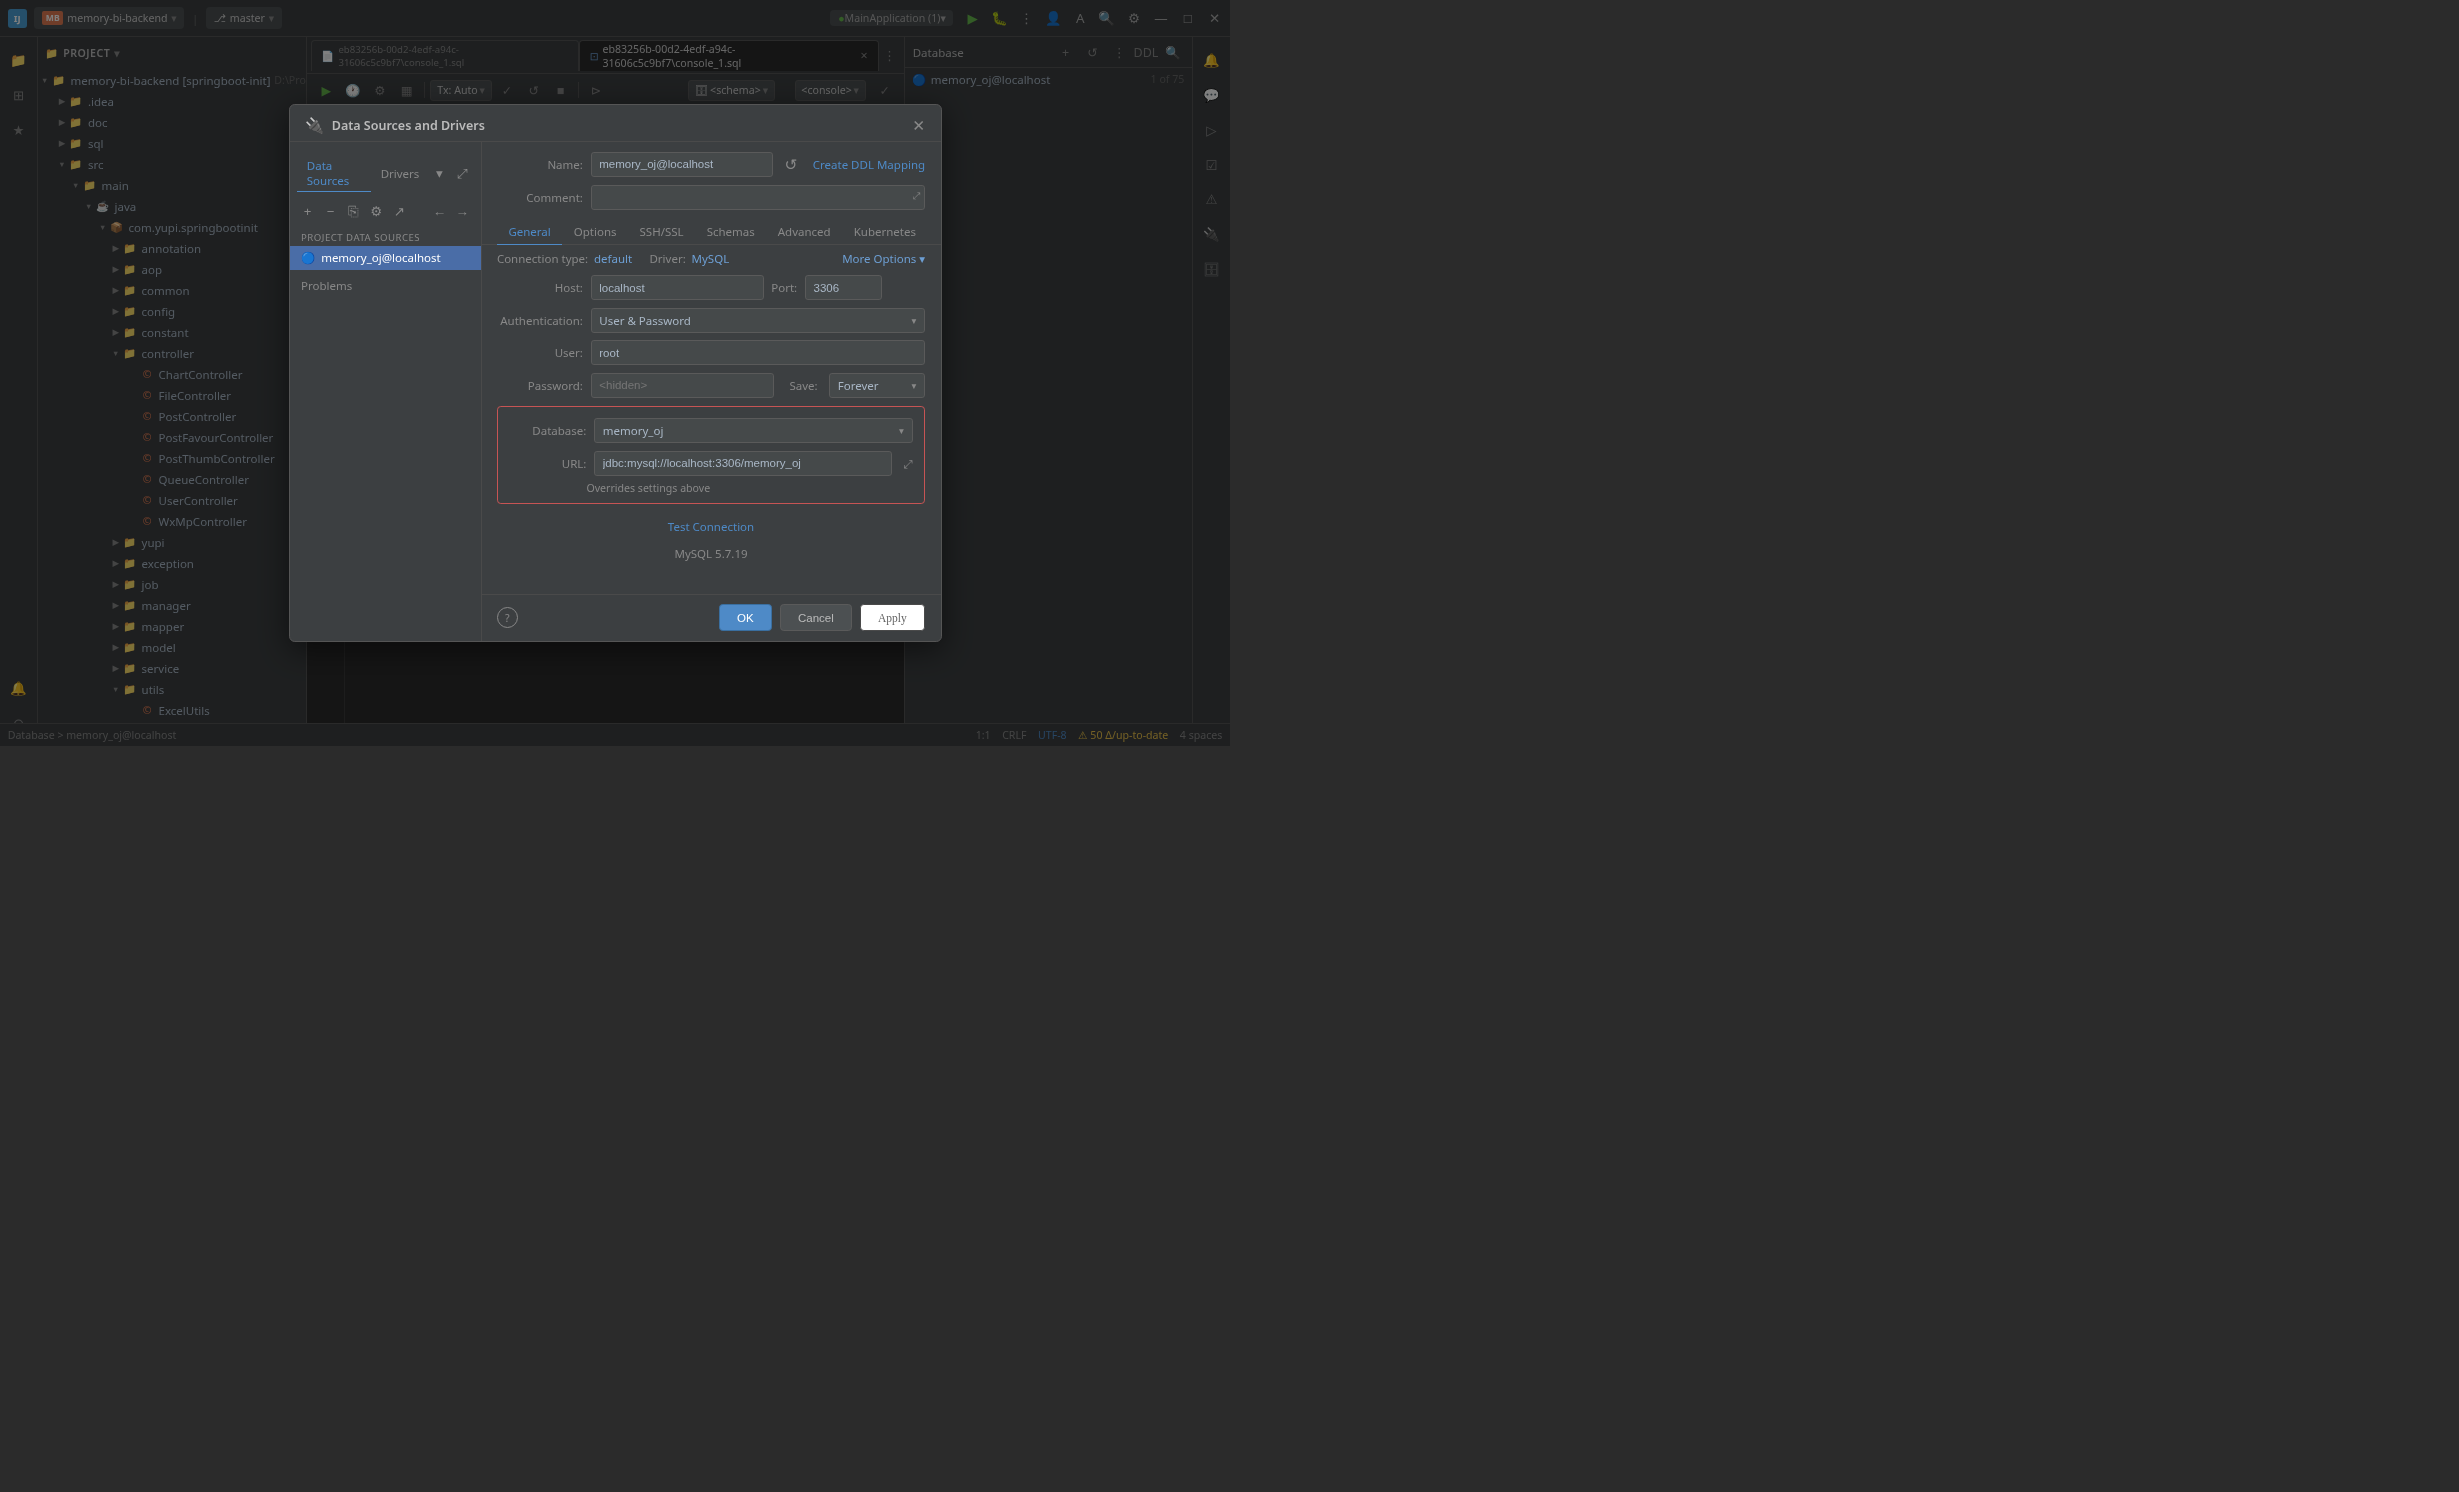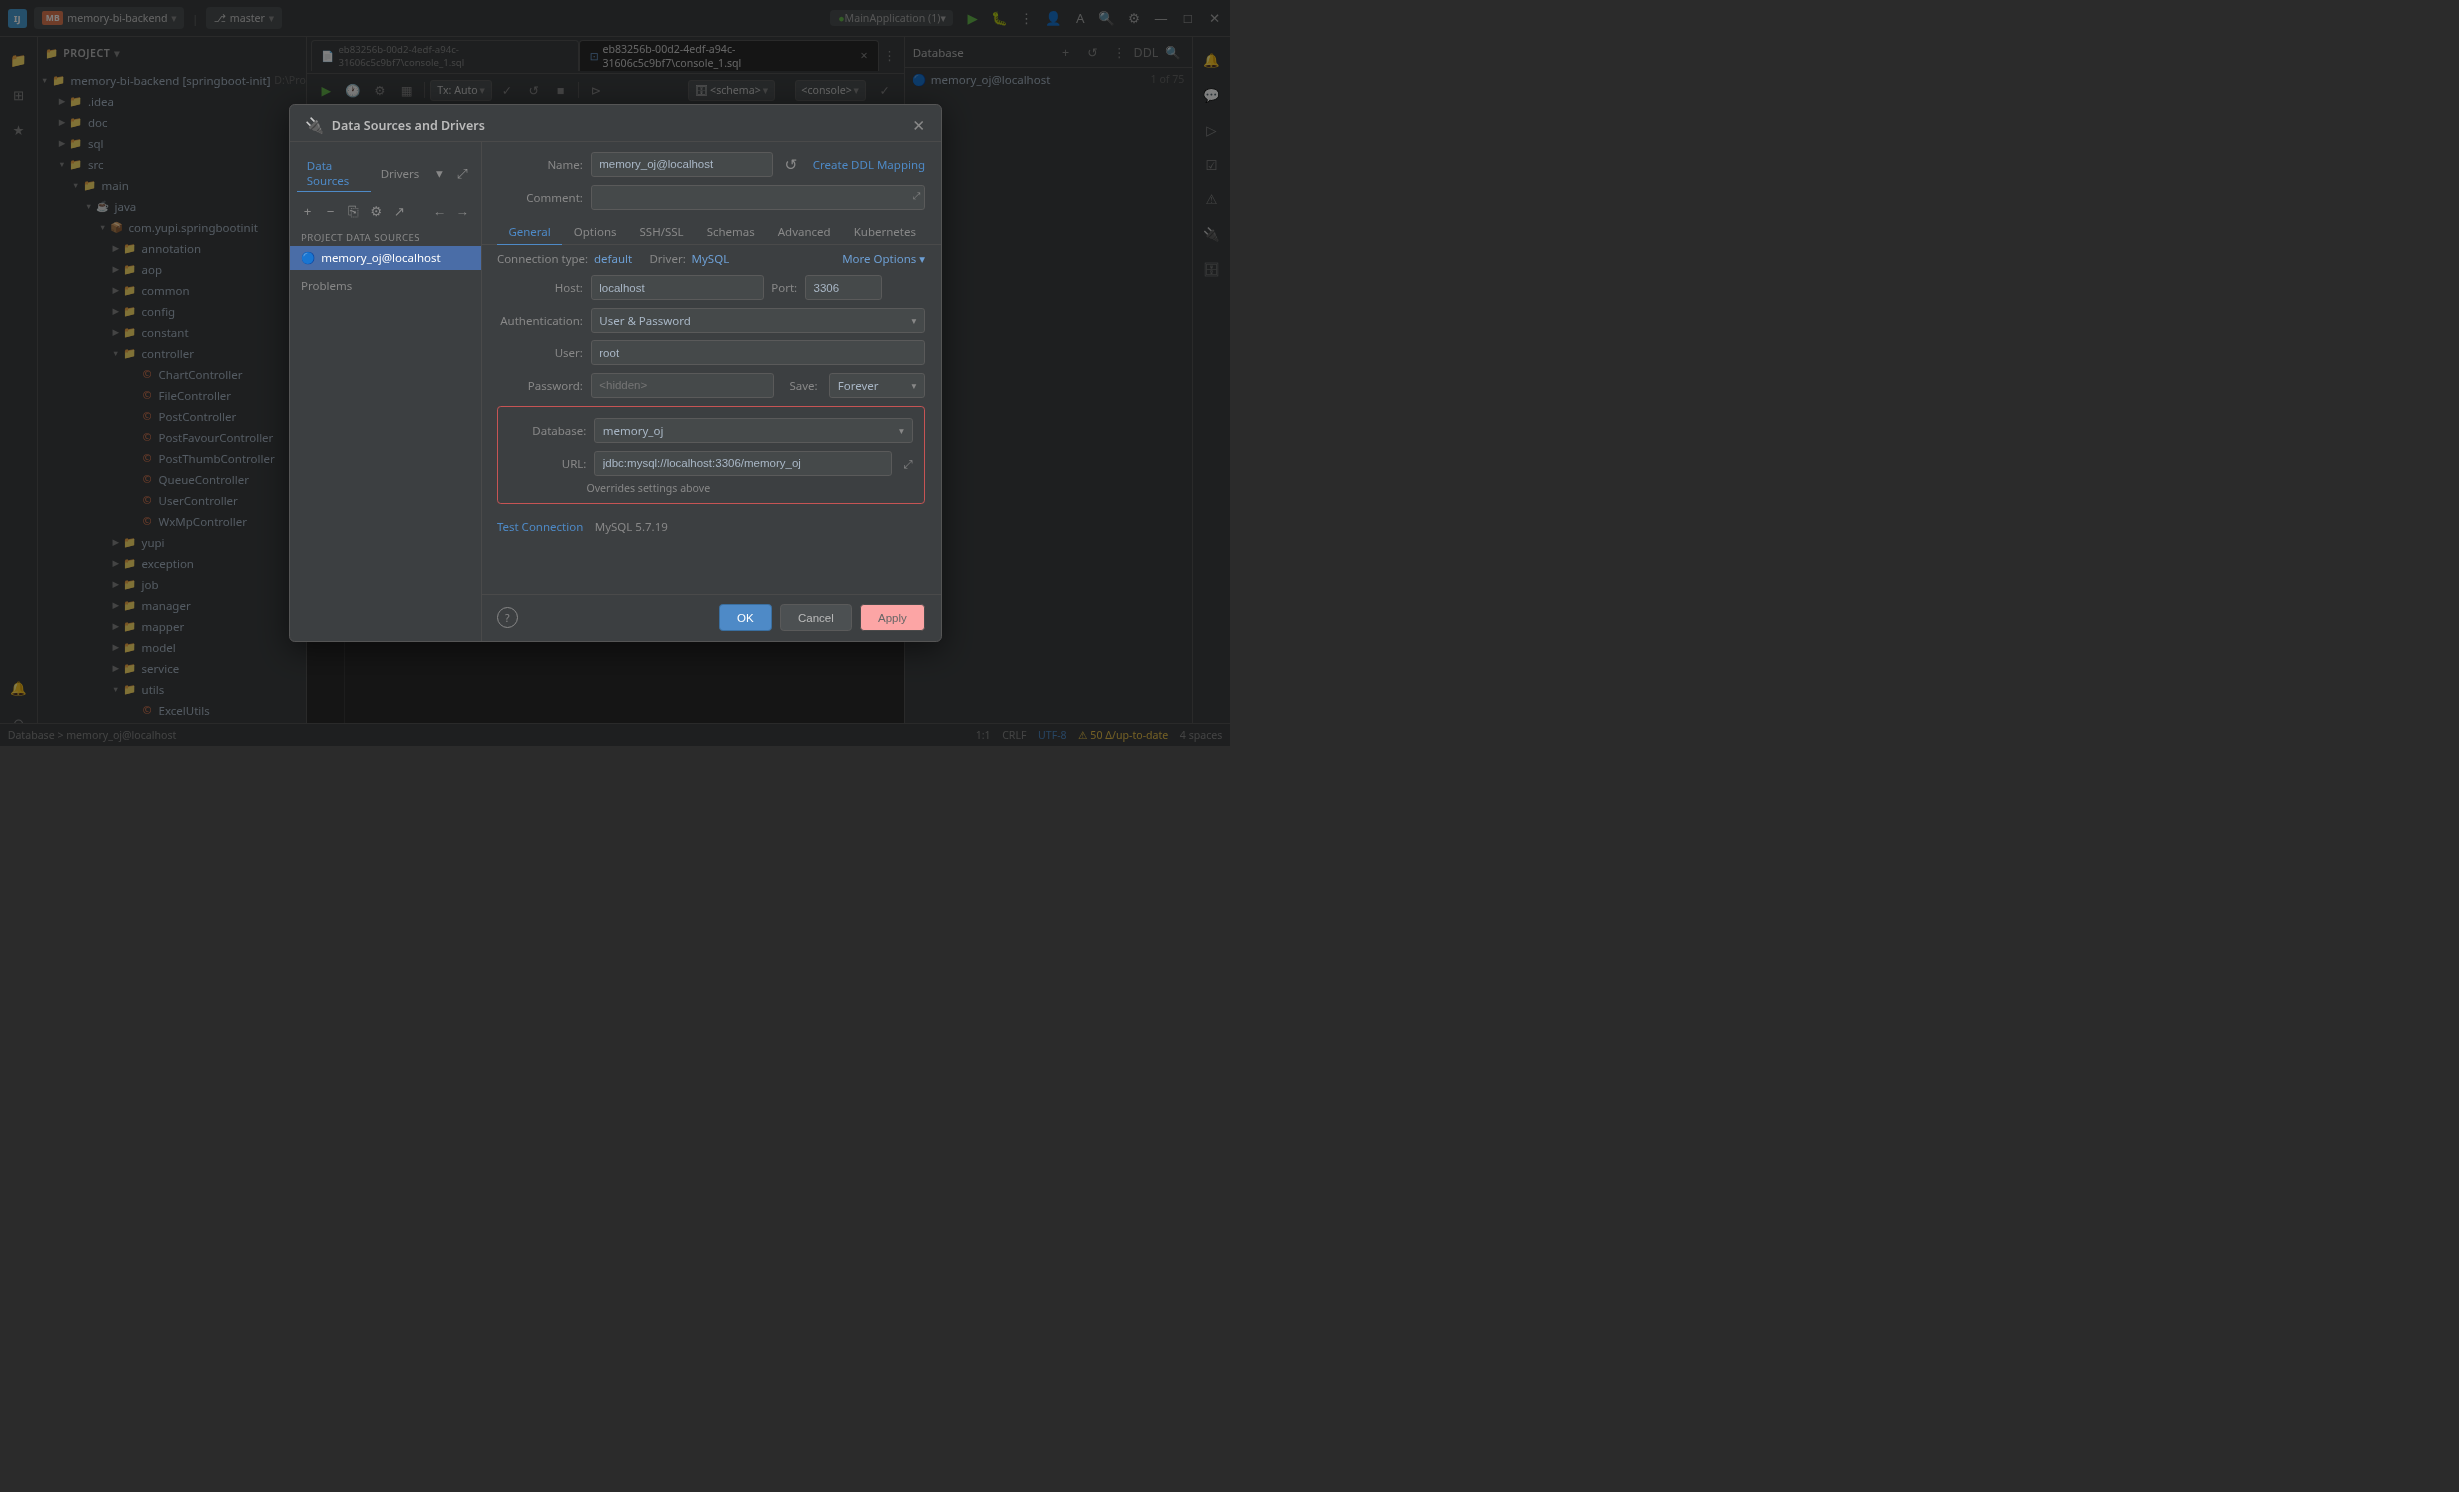--- a/index.html
+++ b/index.html
@@ -430,20 +430,21 @@
     }
     .expand-icon { color: #888; font-size: 9.6px; }
     .url-expand { color: #888; cursor: pointer; }
     .overrides-text { font-size: 10.6px; color: #888; padding-left: 11.5px; margin-left: 77px; padding-top: 1.9px; }
 
     
     .test-conn-row {
       display: flex; align-items: center;
       padding: 11.5px 15.4px;
       gap: 11.5px;
+      flex-direction: column;
     }
     .test-conn-link { color: #4e8ac7; cursor: pointer; font-size: 11.5px; }
     .test-conn-result { color: #888; font-size: 11.5px; }
 
     
     .modal-footer {
       display: flex; align-items: center;
       padding: 9.6px 15.4px;
       border-top: 1px solid #4a4a4a;
       gap: 7.7px;
@@ -461,21 +462,21 @@
       padding: 4.8px 17.3px;
       border-radius: 3.8px;
       font-size: 11.5px;
       cursor: pointer;
       border: 1px solid transparent;
       height: 27px;
       display: flex; align-items: center;
     }
     .btn-primary { background: #4e8ac7; color: #fff; border-color: #3a6fa0; }
     .btn-secondary { background: #4c5052; color: #bbb; border-color: #5a5a5a; }
-    .btn-disabled { background: #fca5a5; color: #666; border-color: #4a4a4a; cursor: default; }
+    .btn-disabled { background: #ffffff; color: #666; border-color: #4a4a4a; cursor: default; font-family: Liberation Serif, serif; }
 
     
     .status-bar {
       height: 23px;
       background: #3c3f41;
       display: flex; align-items: center;
       padding: 0 7.7px;
       font-size: 10.6px;
       color: #888;
       gap: 11.5px;

